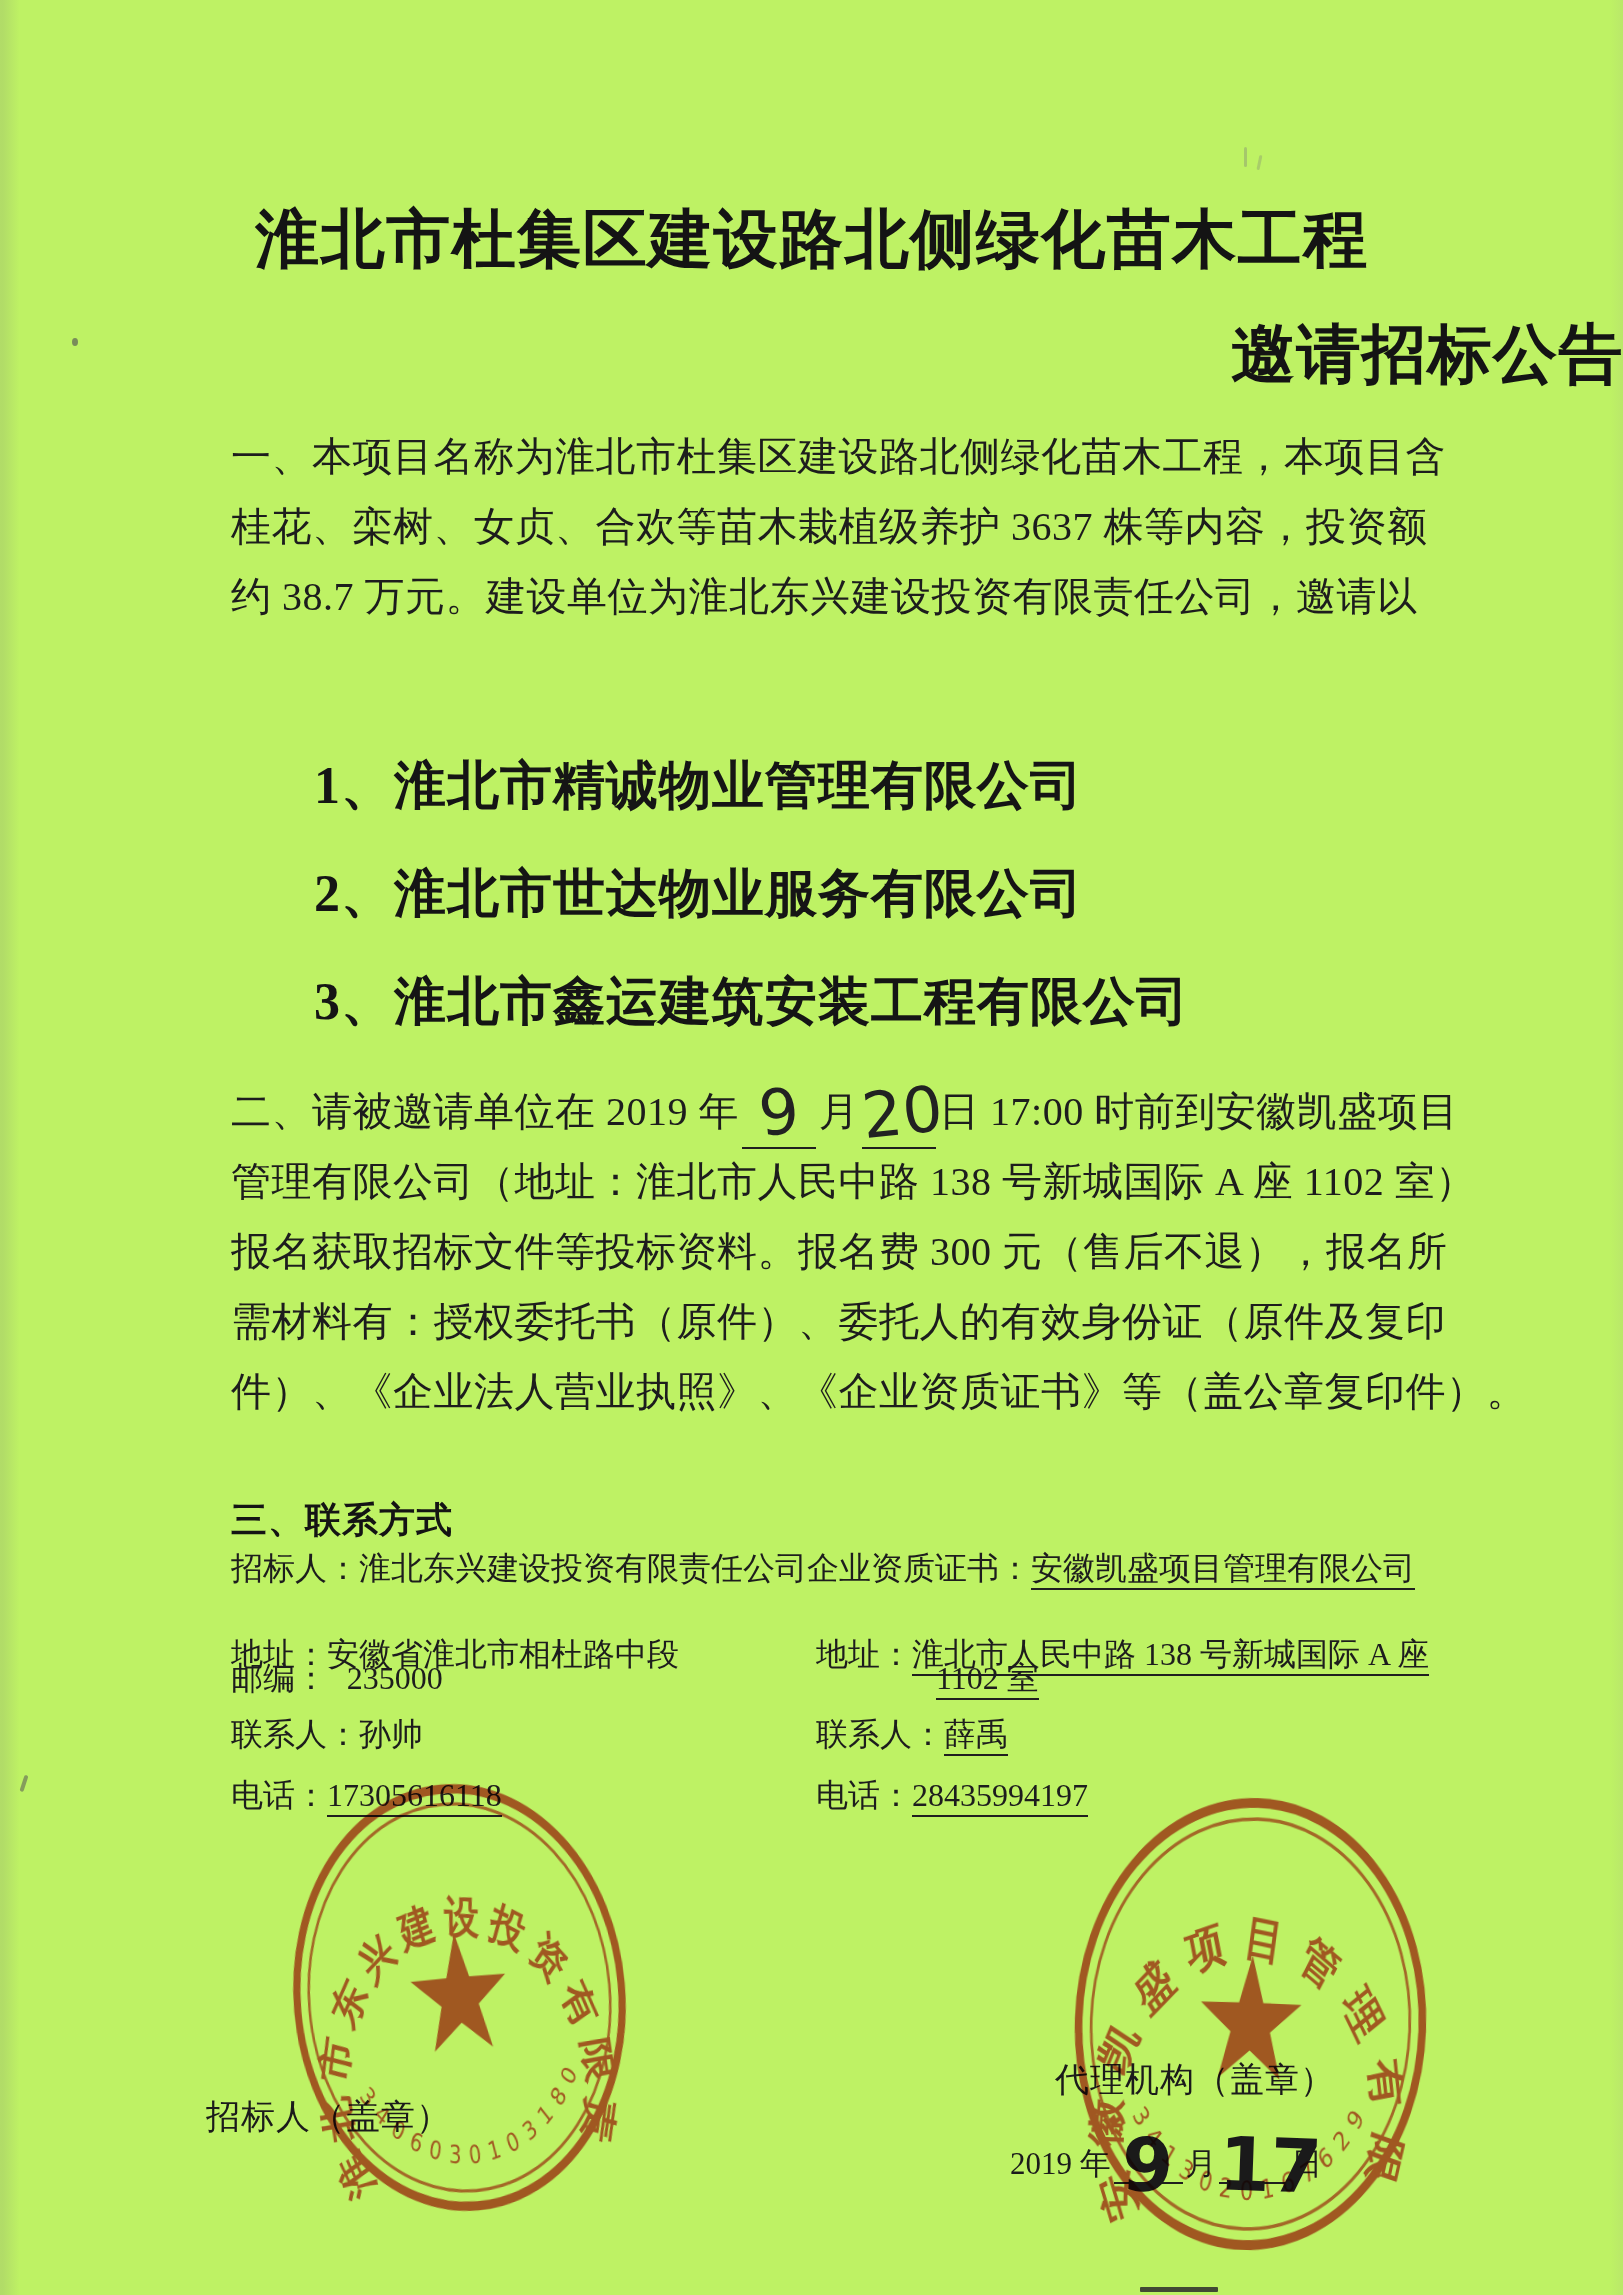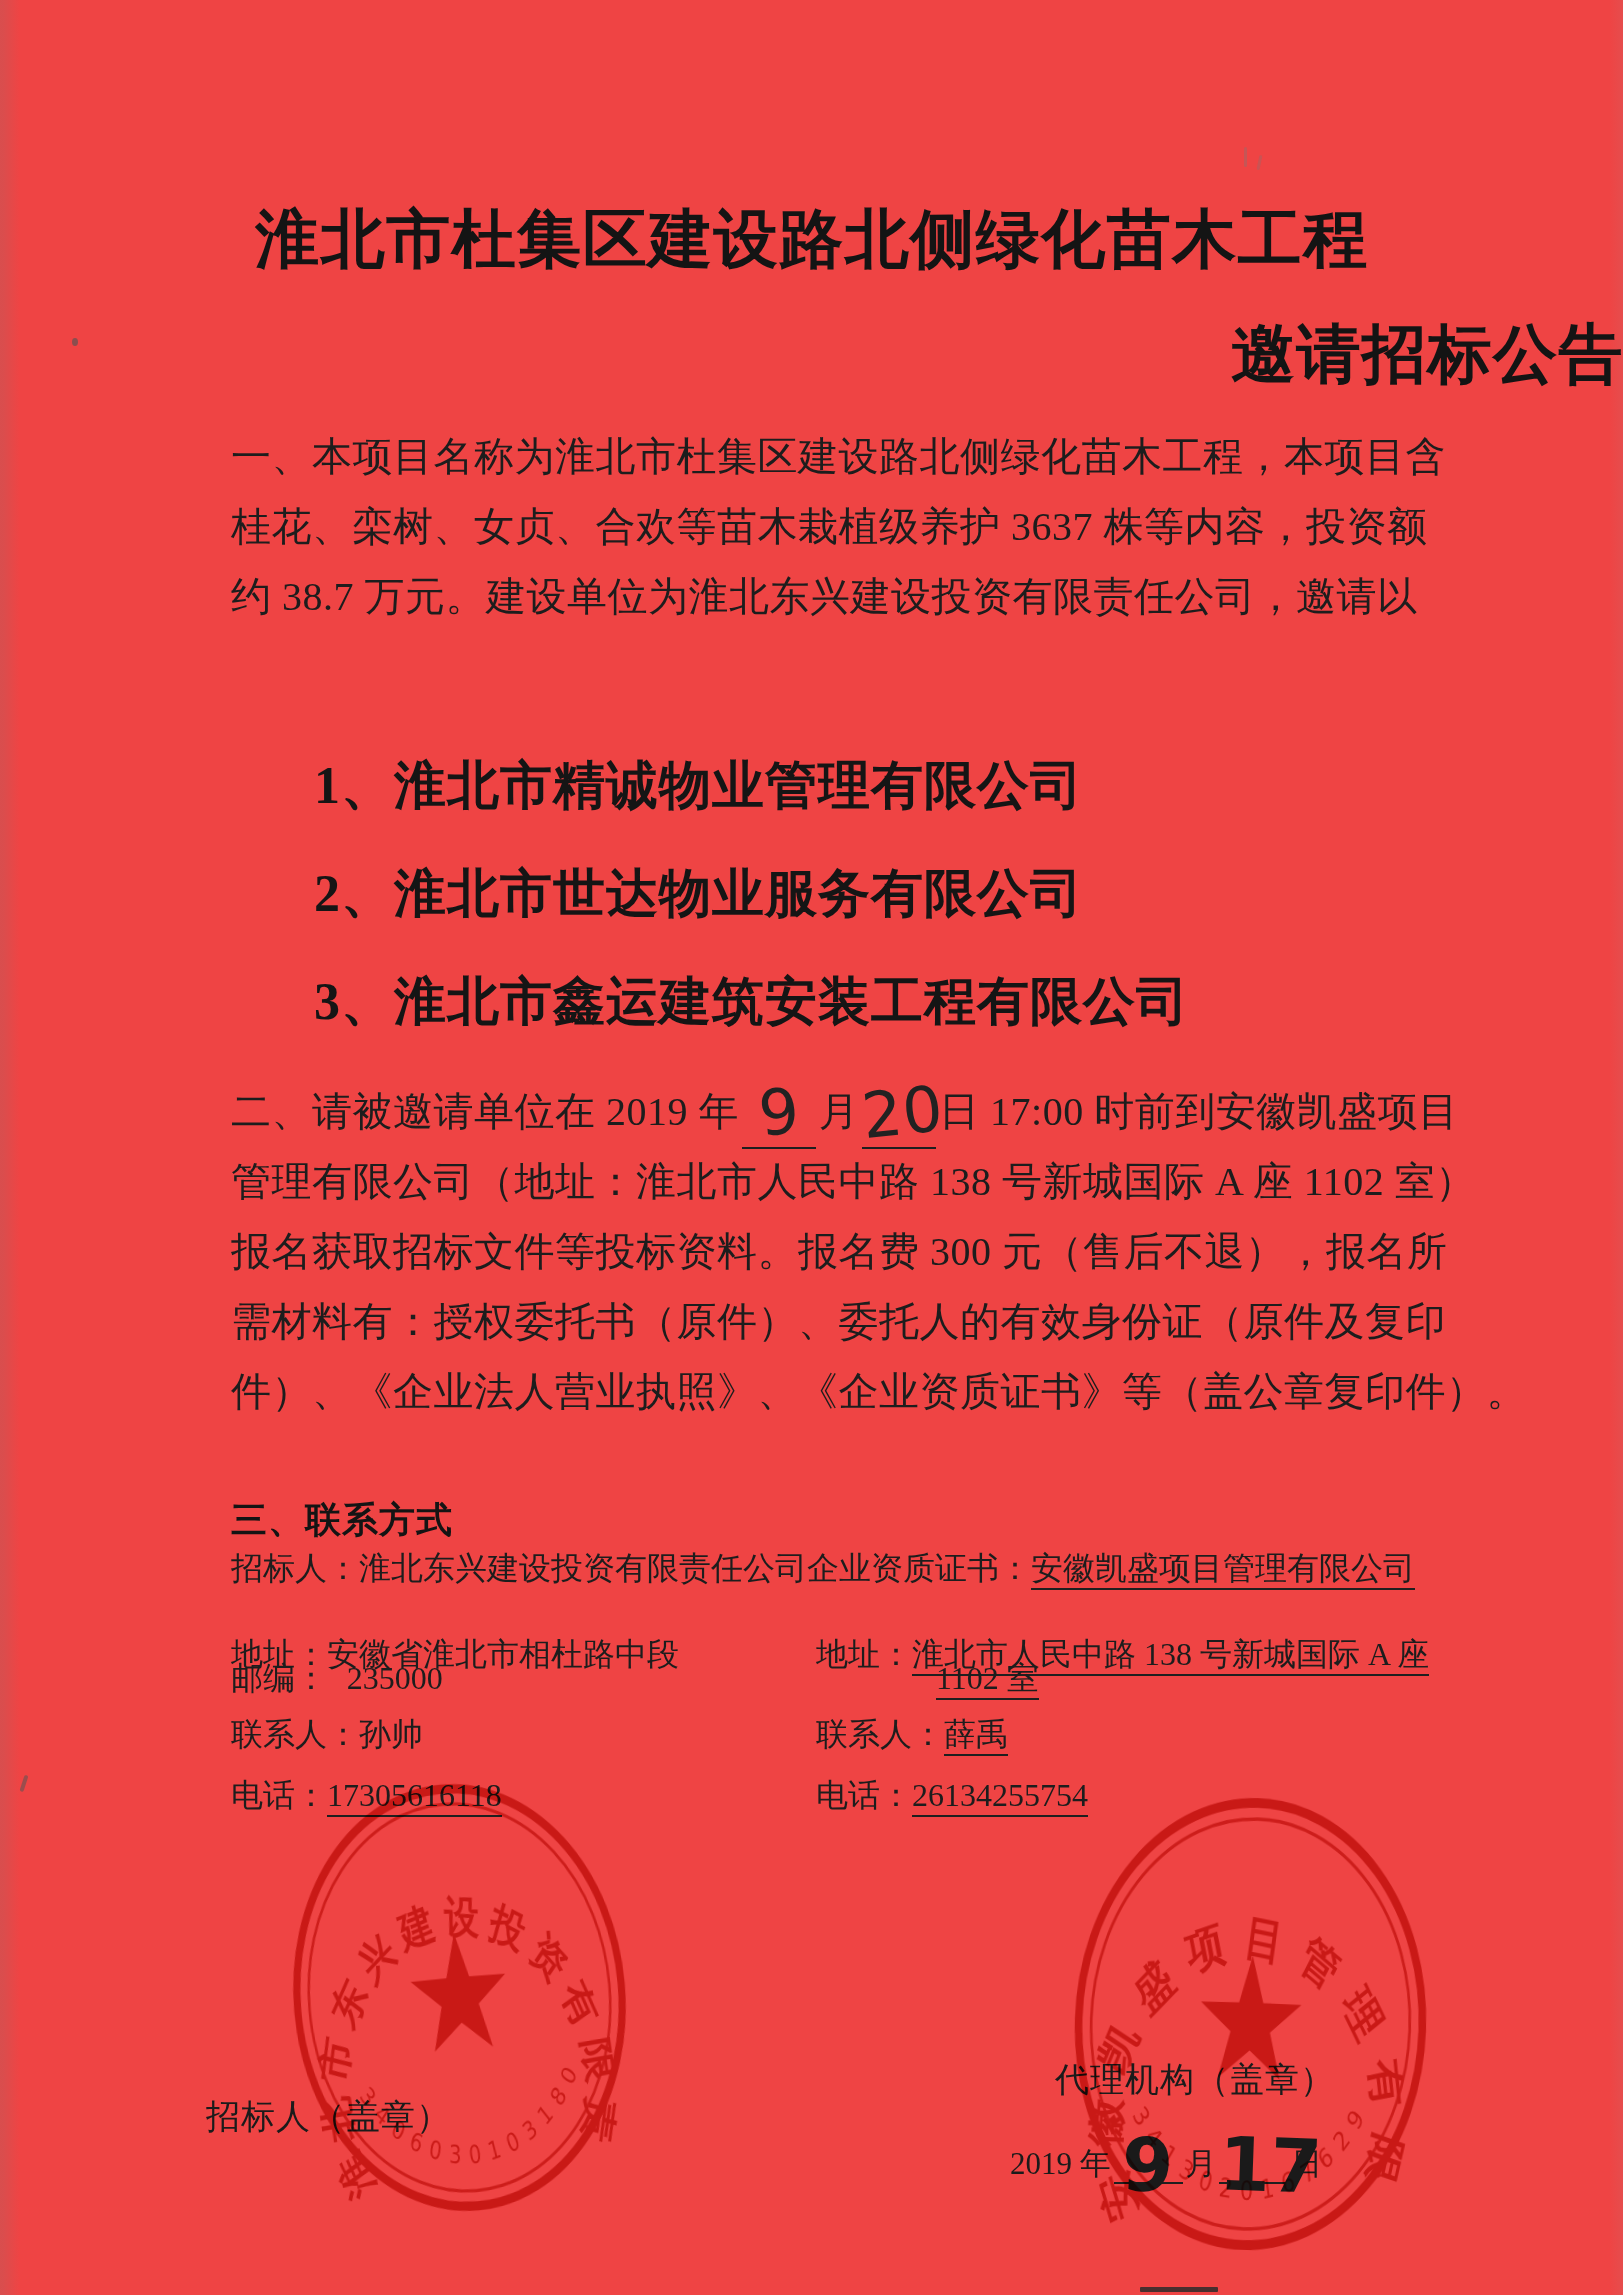--- a/index.html
+++ b/index.html
@@ -1,19 +1,19 @@
 <!DOCTYPE html>
 <html style="font-size:7.9px"><head>
 <meta charset="utf-8">
 <style>
   html,body{margin:0;padding:0;background:#8a8a8a;}
   .page{
     position:relative;
     width:1624px;height:2295px;
-    background:#ef4444;
+    background:#bef264;
     overflow:hidden;
     font-family:"Liberation Serif","DejaVu Serif",serif;
     color:#1c1c1c;
   }
   
   .page::before{
     content:"";position:absolute;inset:0;pointer-events:none;
     background:
       linear-gradient(90deg,rgba(120,120,120,.18) 0 2.9px,rgba(120,120,120,0) 19.7px),
       linear-gradient(270deg,rgba(150,150,150,.10) 0 2px,rgba(150,150,150,0) 14.7px);
@@ -108,21 +108,21 @@
     <span class="rcol3"><span class="u">1102 室</span></span>
   </div>
 
   <div class="crow" style="top:1713px;">
     <span>联系人：</span><span>孙帅</span>
     <span class="rcol"><span>联系人：</span><span class="u">薛禹</span></span>
   </div>
 
   <div class="crow" style="top:1774px;">
     <span>电话：</span><span class="u">17305616118</span>
-    <span class="rcol"><span>电话：</span><span class="u">26134255754</span></span>
+    <span class="rcol"><span>电话：</span><span class="u">28435994197</span></span>
   </div>
 
   <div class="footer-label" style="left:206px;top:2094px;">招标人（盖章）</div>
   <div class="footer-label" style="left:1055px;top:2057px;">代理机构（盖章）</div>
 
   <div class="date-line" style="left:1010px;top:2143px;">
     <span>2019 年</span><span class="blank"><span class="hand-big">9</span></span><span>月</span><span class="blank"><span class="hand-big">17</span></span><span>日</span>
   </div>
 
   <svg class="stamp stamp-left" style="left:290px;top:1779px;" width="339" height="437" viewBox="-400 -400 800 800" preserveAspectRatio="none">

